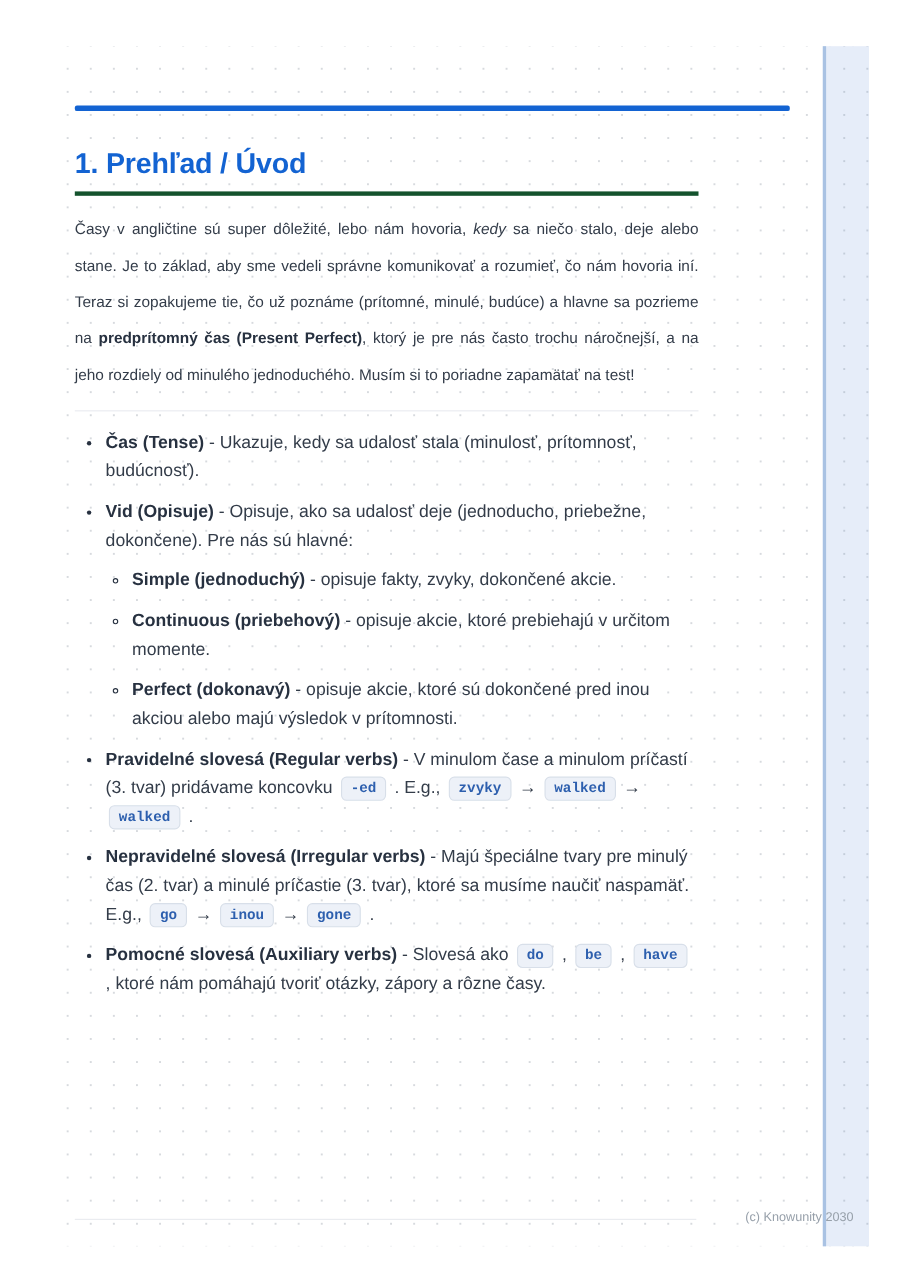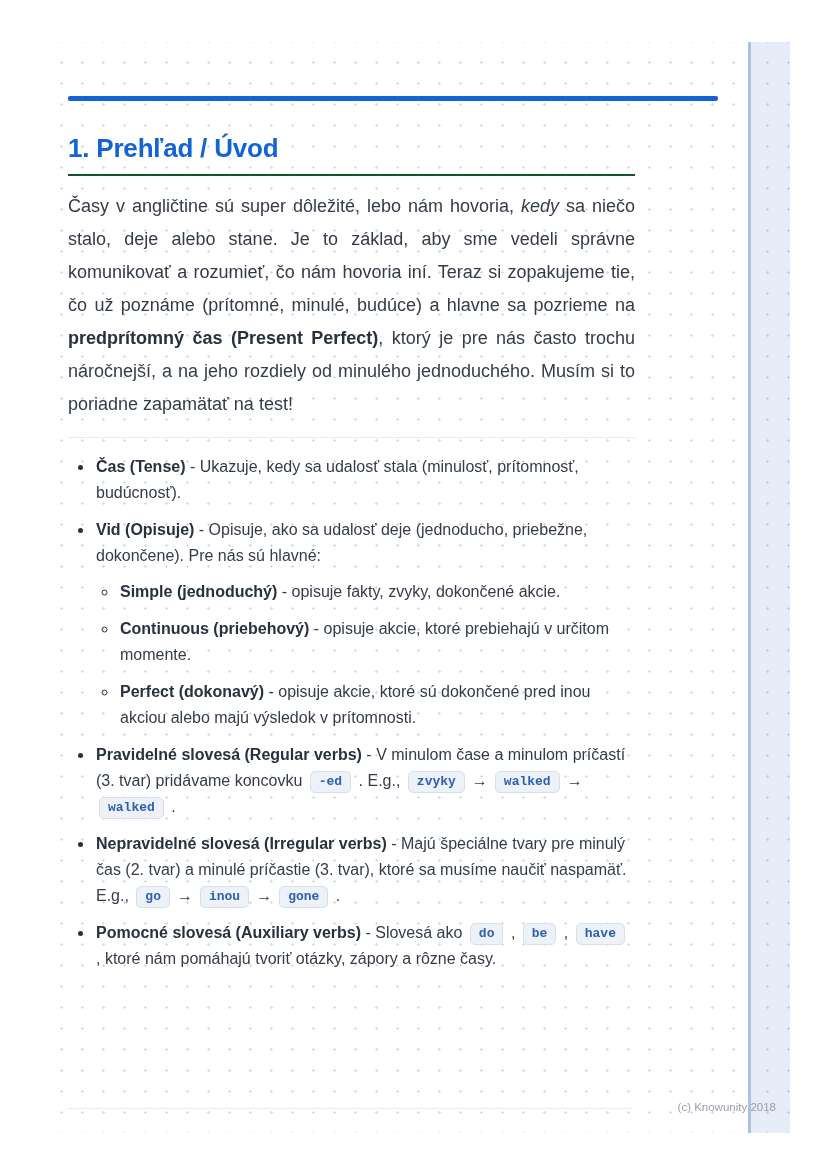--- a/index.html
+++ b/index.html
@@ -39,25 +39,25 @@
   .title-rule{
     border:none;height:5px;background:#1363d2;
     width:650px;margin:36px 0 0 0;border-radius:2px;
   }
   section{width:567px;}
   h2{
     margin:32px 0 0 0;padding:0 0 10px 0;
     font-size:26px;line-height:31px;font-weight:700;
     letter-spacing:-0.2px;
     color:#1363d2;
-    border-bottom:2px solid #14532d;
+    border-bottom:4px solid #14532d;
   }
   .intro{
     margin:14px 0 0 0;
-    font-size:18px;line-height:33px;
+    font-size:14px;line-height:33px;
     color:#333c49;
     text-align:justify;
   }
   .intro strong{color:#273140;}
   .section-divider{
     border:none;height:1px;background:#e8eaef;
     width:567px;margin:16px 0 0 0;
   }
   ul.defs{
     margin:16px 0 16px 0;padding:0 0 0 26px;
@@ -124,14 +124,14 @@
               <li><strong>Perfect (dokonavý)</strong> - opisuje akcie, ktoré sú dokončené pred inou akciou alebo majú výsledok v prítomnosti.</li>
             </ul></li>
           <li><strong>Pravidelné slovesá (Regular verbs)</strong> - V minulom čase a minulom príčastí (3. tvar) pridávame koncovku <code class="badge">-ed</code> . E.g., <code class="badge">zvyky</code><span class="arrow">→</span><code class="badge">walked</code><span class="arrow">→</span><code class="badge">walked</code> .</li>
           <li><strong>Nepravidelné slovesá (Irregular verbs)</strong> - Majú špeciálne tvary pre minulý čas (2. tvar) a minulé príčastie (3. tvar), ktoré sa musíme naučiť naspamäť. E.g., <code class="badge">go</code><span class="arrow">→</span><code class="badge">inou</code><span class="arrow">→</span><code class="badge">gone</code> .</li>
           <li><strong>Pomocné slovesá (Auxiliary verbs)</strong> - Slovesá ako <code class="badge">do</code> , <code class="badge">be</code> , <code class="badge">have</code> , ktoré nám pomáhajú tvoriť otázky, zápory a rôzne časy.</li>
         </ul>
     </section>
   </div>
 
   <hr class="bottom-divider">
-  <div class="footer">(c) Knowunity 2018</div>
+  <div class="footer">(c) Knowunity 2030</div>
 </div>
 
 </body></html>

